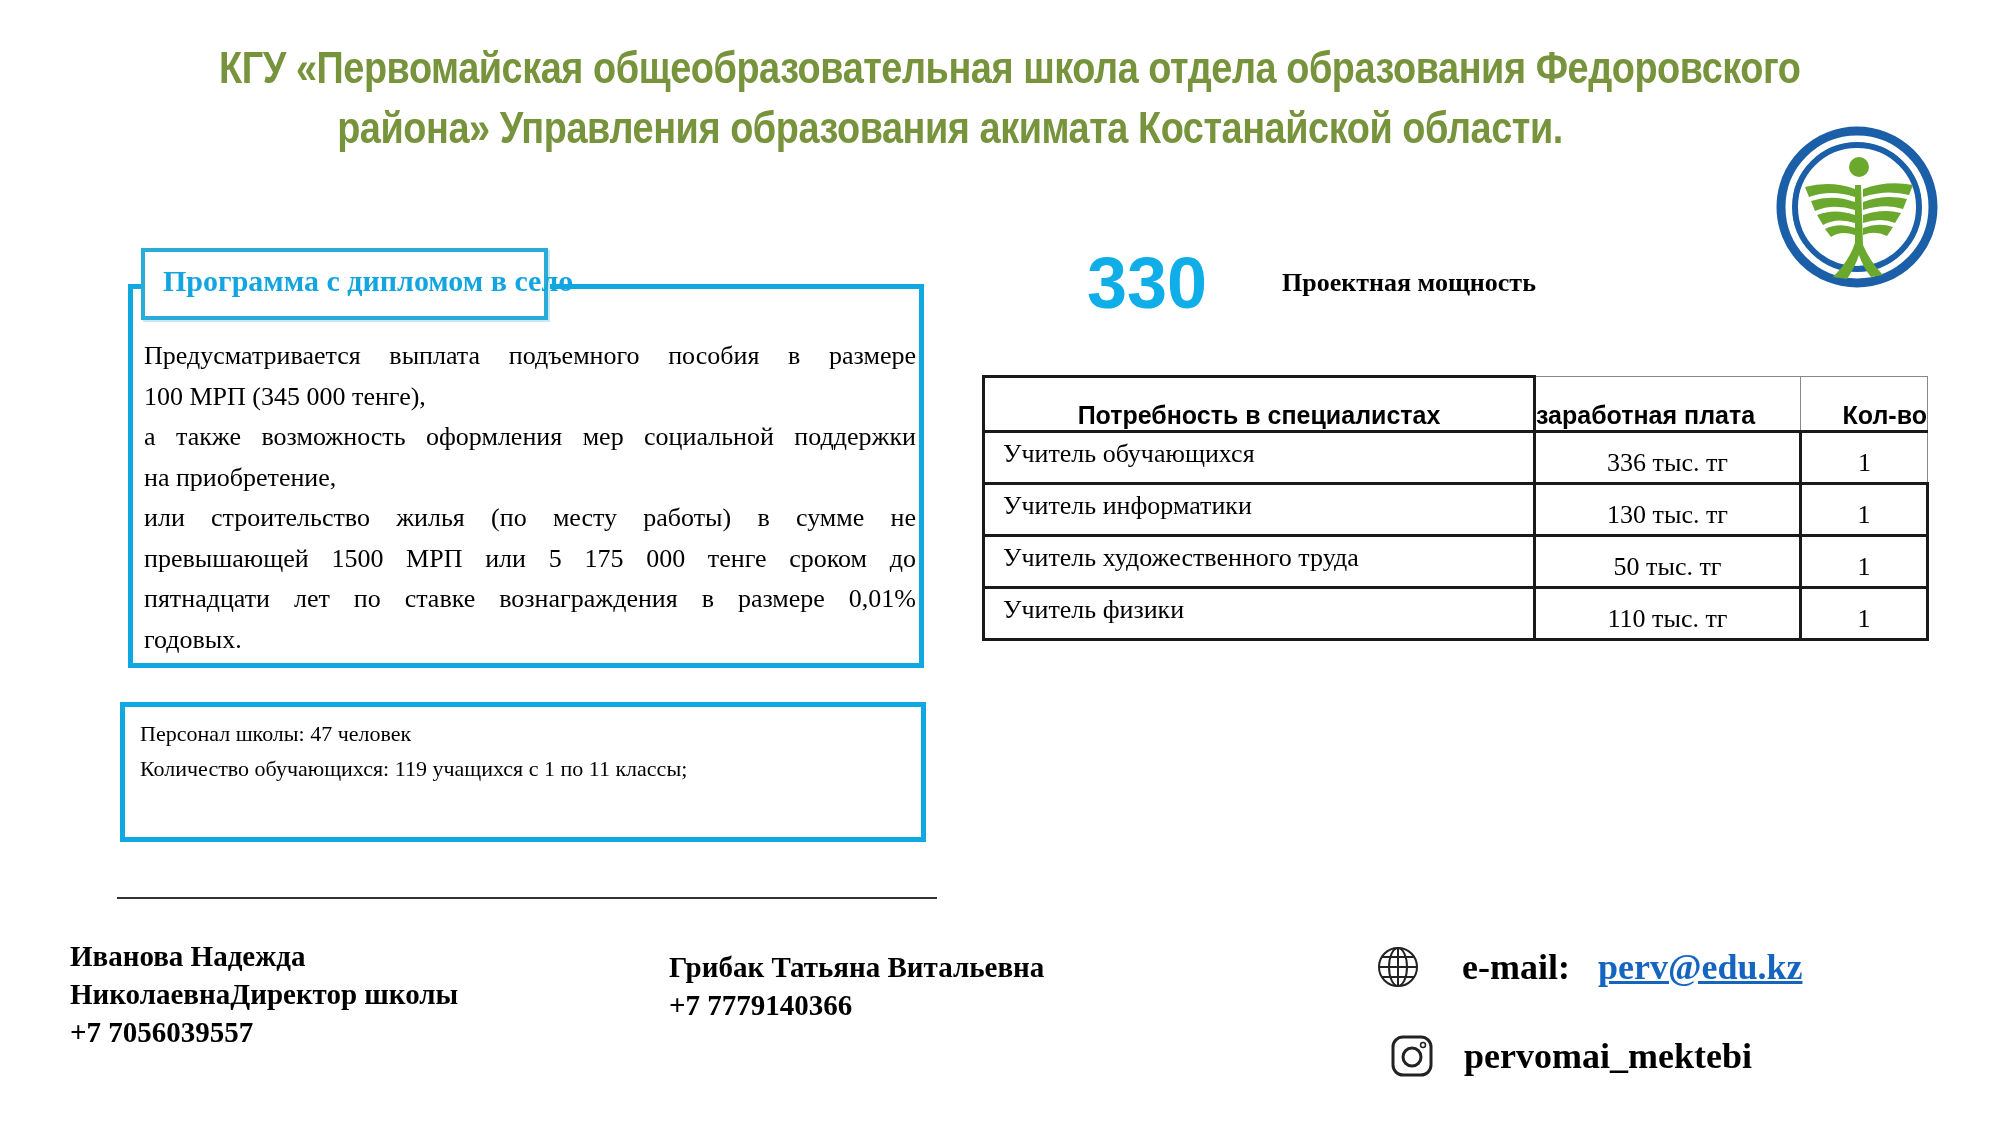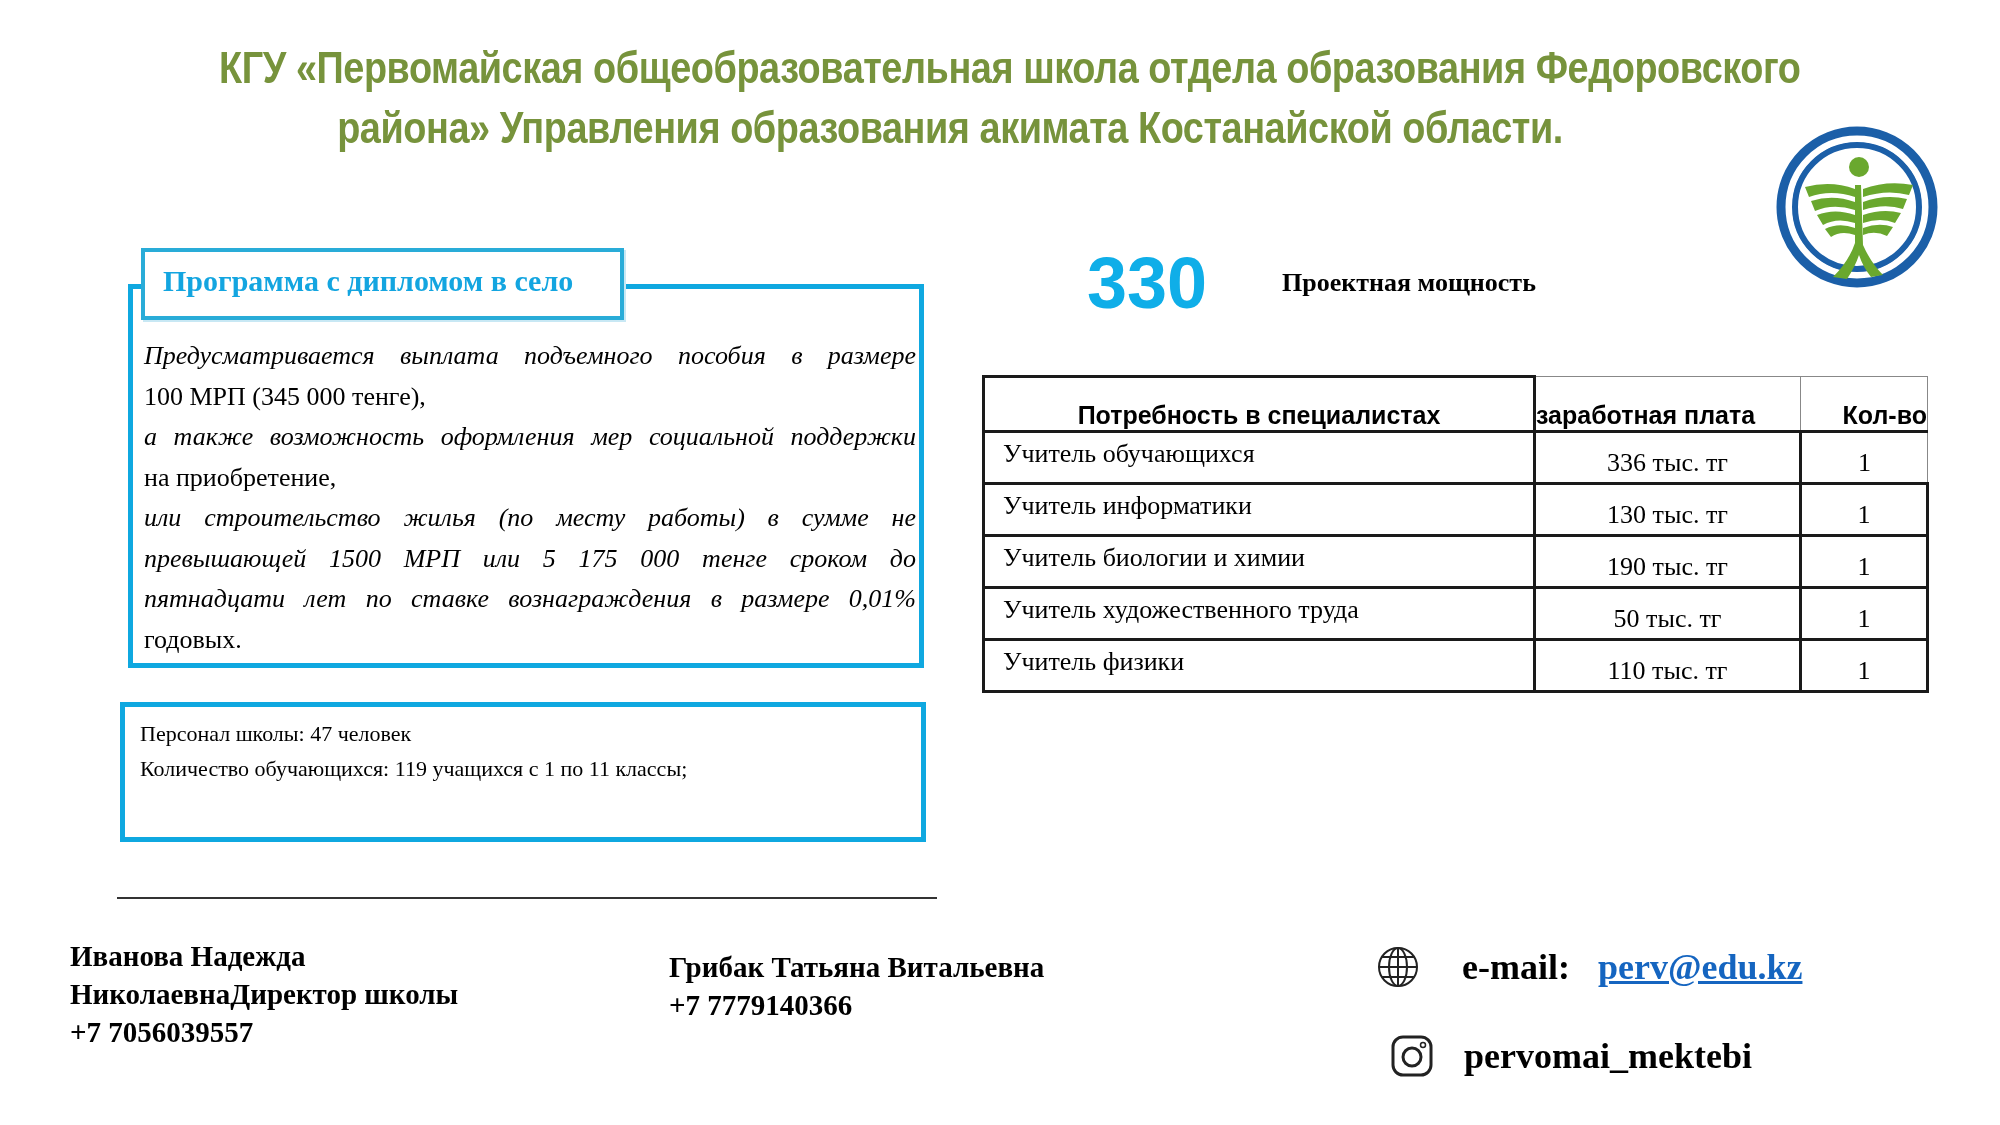--- a/index.html
+++ b/index.html
@@ -11,34 +11,34 @@
       transform: scaleX(0.86); transform-origin: center top;
     }
     .title div { white-space: nowrap; }
     .logo { position: absolute; left: 1775px; top: 125px; width: 165px; height: 165px; }
 
     .program-box {
       position: absolute; left: 128px; top: 284px; width: 796px; height: 384px;
       border: 5px solid #0fa8e0; box-sizing: border-box;
     }
     .program-header {
-      position: absolute; left: 141px; top: 248px; width: 483px; height: 72px;
+      position: absolute; left: 141px; top: 248px; width: 407px; height: 72px;
       border: 4px solid #29acd8; background: #fff; box-sizing: border-box;
       box-shadow: 2px 2px 0 #c8e8f4;
     }
     .program-header span {
       position: absolute; left: 18px; top: 12px; font-weight: bold; color: #13a5e0;
       font-size: 30px; white-space: nowrap;
     }
     .program-text {
       position: absolute; left: 144px; top: 336px; width: 772px;
       font-size: 26px; line-height: 40.5px; text-align: justify;
     }
     .program-text p { margin: 0; text-align: justify; text-align-last: left; }
-    .program-text p.j { text-align-last: justify; font-style: italic; }
+    .program-text p.j { text-align-last: justify; }
 
     .stats-box {
       position: absolute; left: 120px; top: 702px; width: 806px; height: 140px;
       border: 5px solid #0fa8e0; box-sizing: border-box;
     }
     .stats-text { position: absolute; left: 140px; top: 716px; font-size: 22px; line-height: 35px; white-space: nowrap; }
     .divider { position: absolute; left: 117px; top: 897px; width: 820px; height: 2px; background: #333; }
 
     .capacity-number {
       position: absolute; left: 1087px; top: 238px; color: #0faee8; font-family: "Liberation Sans", sans-serif;
@@ -136,25 +136,20 @@
       <td class="name">Учитель обучающихся</td>
       <td class="salary">336 тыс. тг</td>
       <td class="qty">1</td>
     </tr>
     <tr>
       <td class="name">Учитель информатики</td>
       <td class="salary">130 тыс. тг</td>
       <td class="qty">1</td>
     </tr>
     <tr>
-      <td class="name">Учитель биологии и химии</td>
-      <td class="salary">190 тыс. тг</td>
-      <td class="qty">1</td>
-    </tr>
-    <tr>
       <td class="name">Учитель художественного труда</td>
       <td class="salary">50 тыс. тг</td>
       <td class="qty">1</td>
     </tr>
     <tr>
       <td class="name">Учитель физики</td>
       <td class="salary">110 тыс. тг</td>
       <td class="qty">1</td>
     </tr>
   </tbody>

